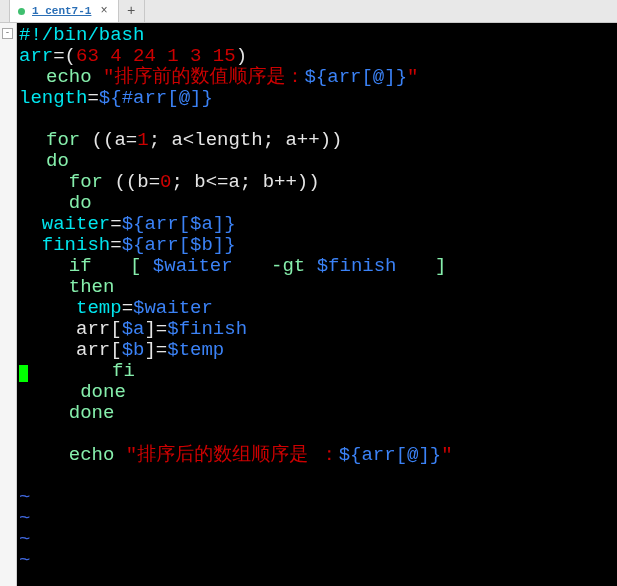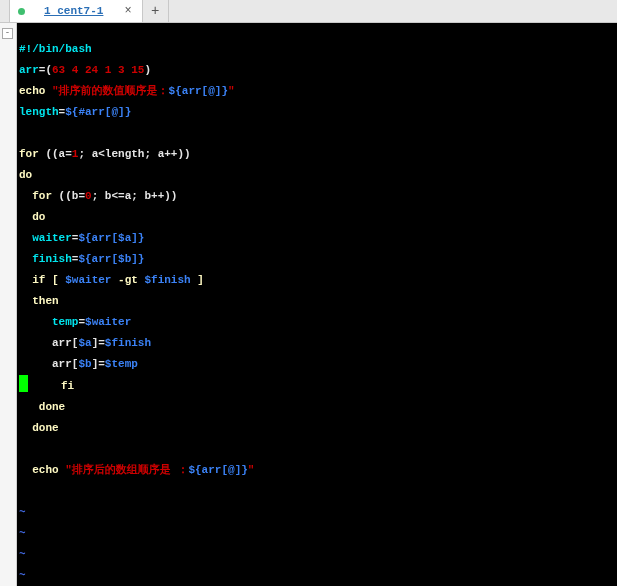--- a/index.html
+++ b/index.html
@@ -2,33 +2,33 @@
 <html><head>
 <meta charset="utf-8">
 <style>
   * { margin: 0; padding: 0; box-sizing: border-box; }
   html, body { width: 617px; height: 586px; font-family: Consolas, "Courier New", monospace; overflow: hidden; }
   body { background: #f0f0f0; }
   .window { display: flex; flex-direction: column; width: 100%; height: 100%; }
   .tabbar { display: flex; align-items: stretch; height: 23px; background: #e8e8e8; border-bottom: 1px solid #c8c8c8; }
   .tab-left-stub { width: 10px; background: #e8e8e8; border-right: 1px solid #c8c8c8; position: relative; }
   .tab-left-stub::after { content: ""; position: absolute; right: -1px; top: 6px; color: #666; font-size: 10px; }
-  .tab { display: flex; align-items: center; height: 100%; padding: 0 8px; background: #fff; border-right: 1px solid #c8c8c8; font-size: 11px; color: #2b6fb6; cursor: pointer; gap: 19px; }
+  .tab { display: flex; align-items: center; height: 100%; padding: 0 8px; background: #fff; border-right: 1px solid #c8c8c8; font-size: 11px; color: #2b6fb6; cursor: pointer; gap: 7px; }
   .tab .dot { width: 7px; height: 7px; border-radius: 50%; background: #3fbf6f; }
   .tab .title { text-decoration: underline; font-weight: bold; }
   .tab.add { background: #e8e8e8; color: #555; font-size: 14px; justify-content: center; width: 26px; }
   .close-x { font-size: 12px; color: #555; padding: 0 2px; cursor: pointer; }
   .body-row { flex: 1; display: flex; min-height: 0; }
   .gutter { width: 17px; background: #f5f5f5; border-right: 1px solid #d0d0d0; position: relative; }
   .collapse-icon { position: absolute; top: 5px; left: 2px; width: 11px; height: 11px; border: 1px solid #a8a8a8; background: #fff; font-size: 9px; line-height: 9px; text-align: center; color: #666; cursor: pointer; }
-  .terminal { flex: 1; background: #000; color: #ccc; font-size: 11px; line-height: 21px; padding: 16px 0 0 2px; font-weight: bold; white-space: pre; overflow: hidden; }
+  .terminal { flex: 1; background: #000; color: #ccc; font-size: 19px; line-height: 21px; padding: 2px 0 0 2px; font-weight: normal; white-space: pre; overflow: hidden; }
   .cursor-block { display: inline-block; width: 9px; height: 17px; background: #00ff00; vertical-align: text-bottom; }
   
   .c-cyan    { color: #00e5ee; }
-  .c-yellow  { color: #fef9c3; }
+  .c-yellow  { color: #86efac; margin-left: 27px; }
   .c-red     { color: #cd0000; text-align: center; }
   .c-magenta { color: #3b82f6; }
   .c-white   { color: #e5e5e5; }
   .tilde     { color: #4169e1; }
 </style>
 </head>
 <body>
 
 <div class="window">
   <div class="tabbar">

